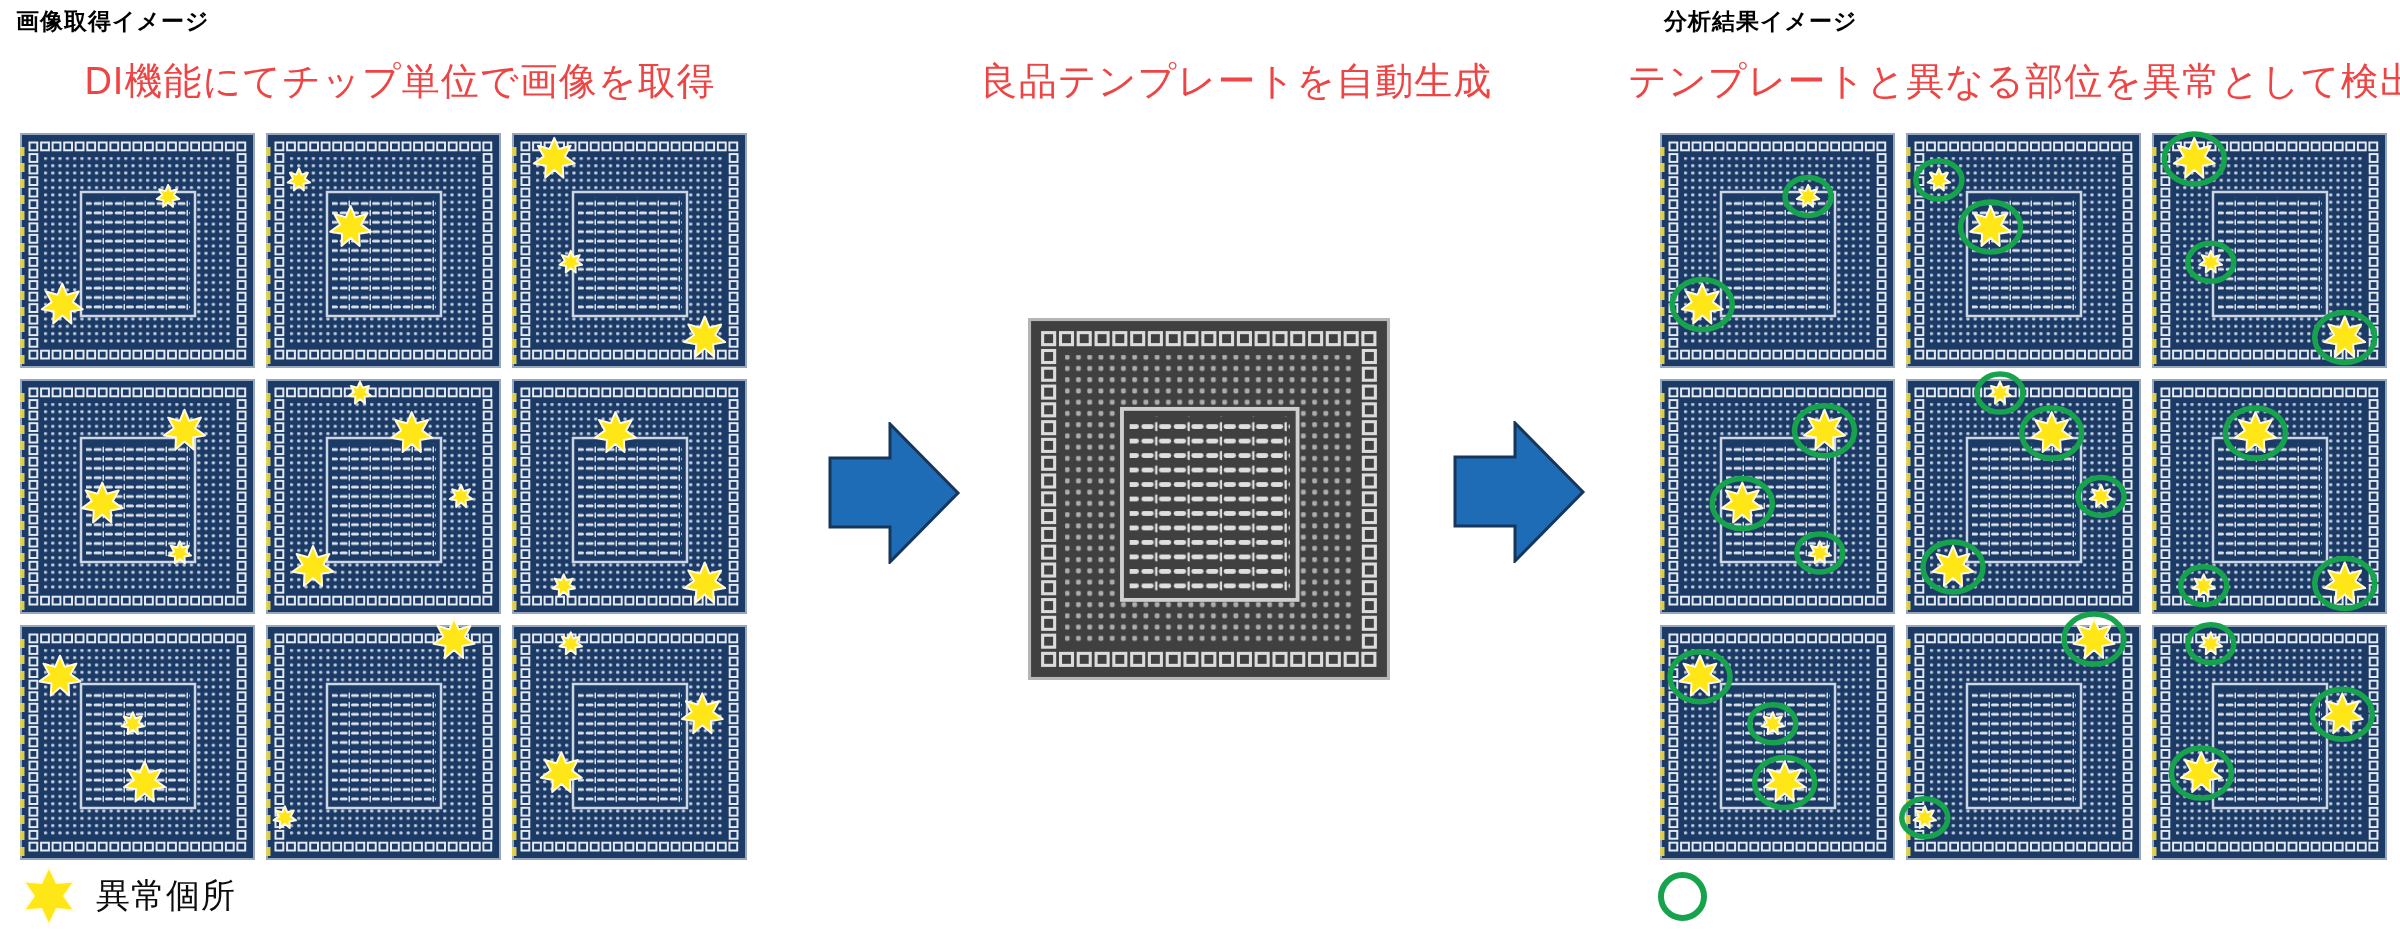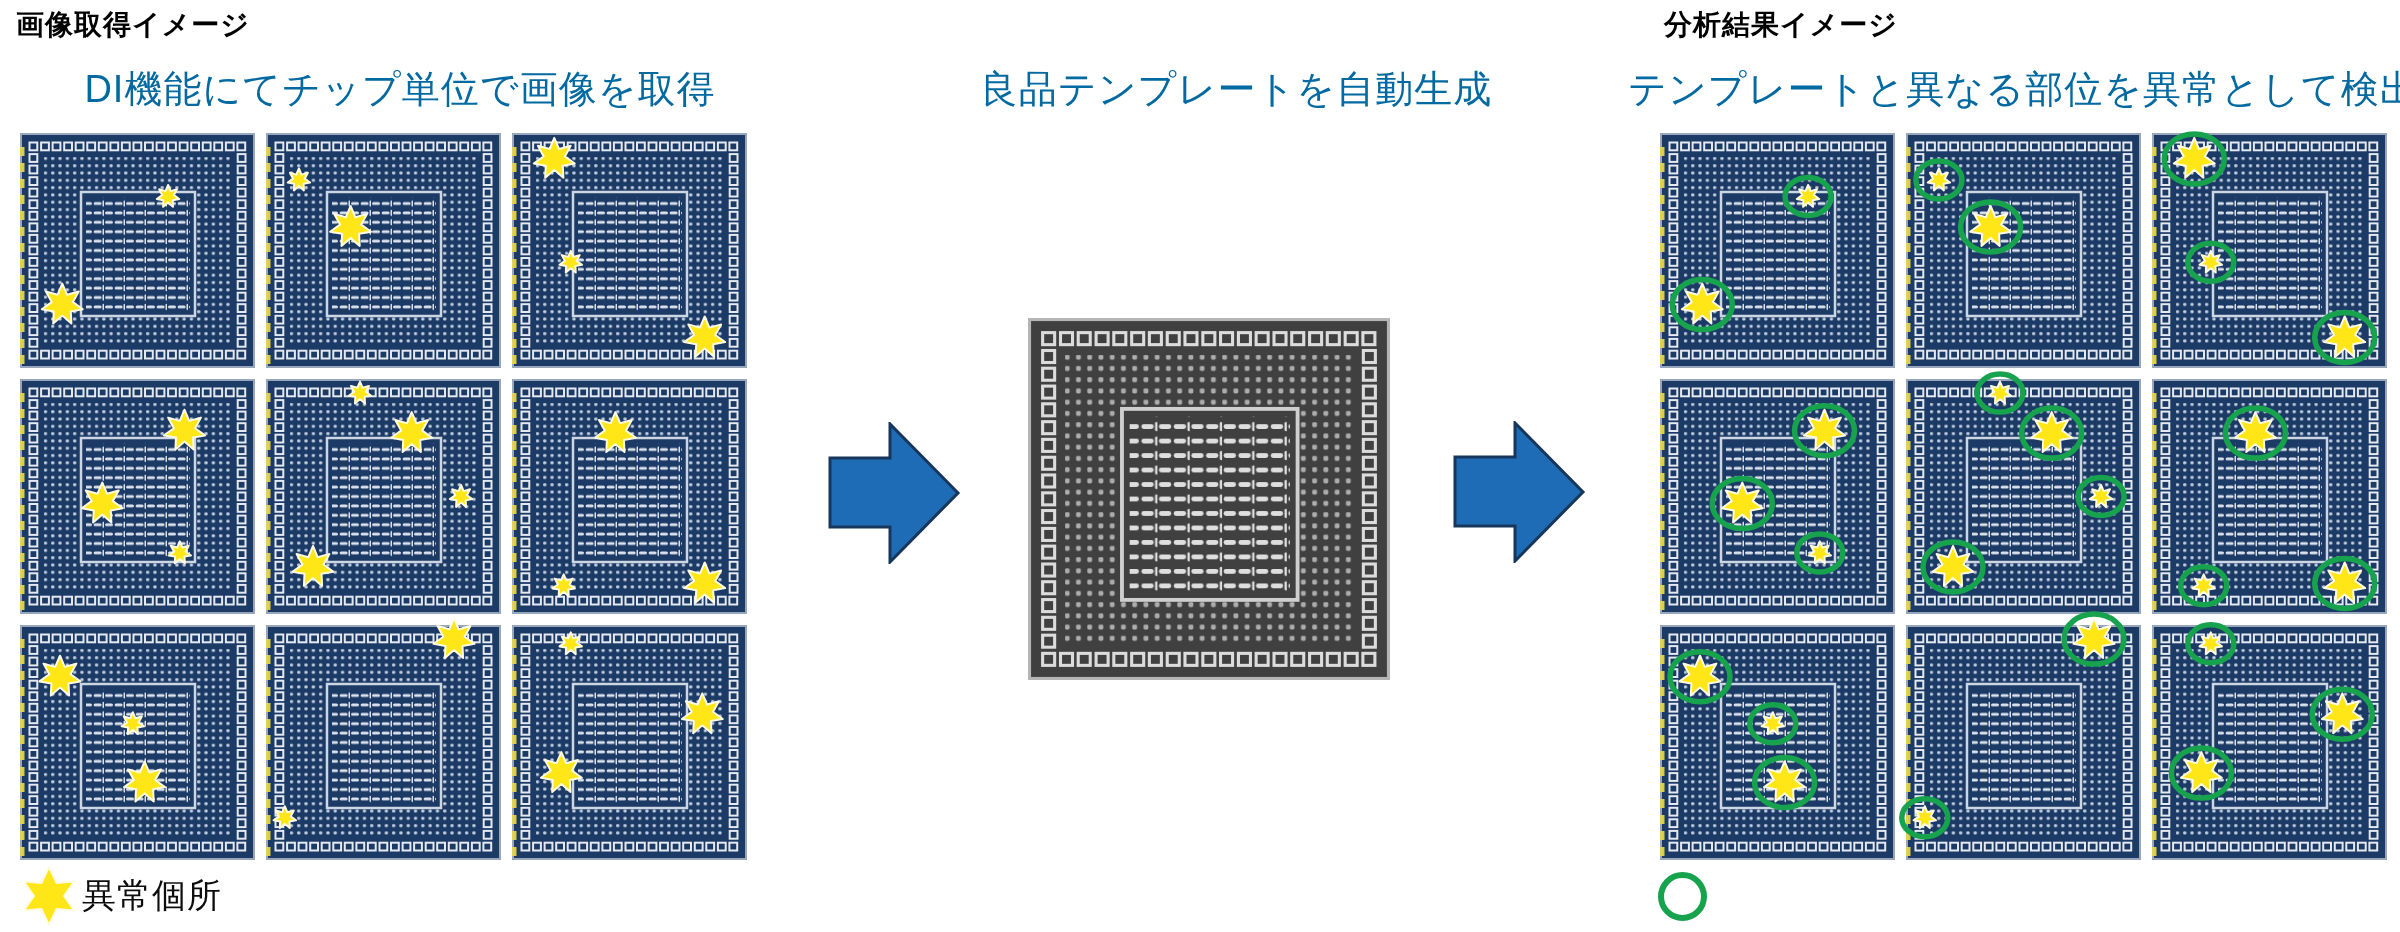--- a/index.html
+++ b/index.html
@@ -1,36 +1,36 @@
 <!DOCTYPE html>
 <html><head>
 <meta charset="utf-8">
 <style>
   html,body{margin:0;padding:0}
   body{
     position:relative;width:2400px;height:932px;background:#ffffff;
     font-family:"Liberation Sans","DejaVu Sans",sans-serif;overflow:hidden;
   }
   .title{
-    position:absolute;top:6px;font-size:28px;font-weight:700;color:#000;
+    position:absolute;top:6px;font-size:23px;font-weight:700;color:#000;
     letter-spacing:1px;white-space:nowrap;
   }
   .subtitle{
-    position:absolute;top:64px;font-size:38px;color:#0369a1;text-align:center;
+    position:absolute;top:56px;font-size:38px;color:#ef4444;text-align:center;
     letter-spacing:1px;white-space:nowrap;
   }
   .grid{
     position:absolute;top:133px;width:727px;height:727px;
     display:grid;grid-template-columns:repeat(3,235px);grid-template-rows:repeat(3,235px);gap:11px;
   }
   .tile{position:relative;width:235px;height:235px}
   .chip{width:100%;height:100%;display:block;overflow:visible}
   .template-box{position:absolute;left:1028px;top:318px;width:362px;height:362px}
   .arrow{position:absolute}
-  .legend{position:absolute;top:864px;height:64px;display:flex;align-items:center;}
+  .legend{position:absolute;top:864px;height:64px;display:flex;align-items:center;gap:14px}
   .legend-label{font-size:34px;color:#0d0d0d;letter-spacing:1px;white-space:nowrap}
   .legend-circle{display:inline-block;width:37px;height:37px;border-radius:50%}
 </style>
 </head>
 <body>
 <svg width="0" height="0" style="position:absolute" aria-hidden="true">
     <defs>
     <pattern id="dots-chip" width="7.3" height="7.3" patternUnits="userSpaceOnUse">
       <rect x="2" y="2" width="3.1" height="3.1" rx="0.9" fill="#c3cfe0"></rect>
     </pattern>

